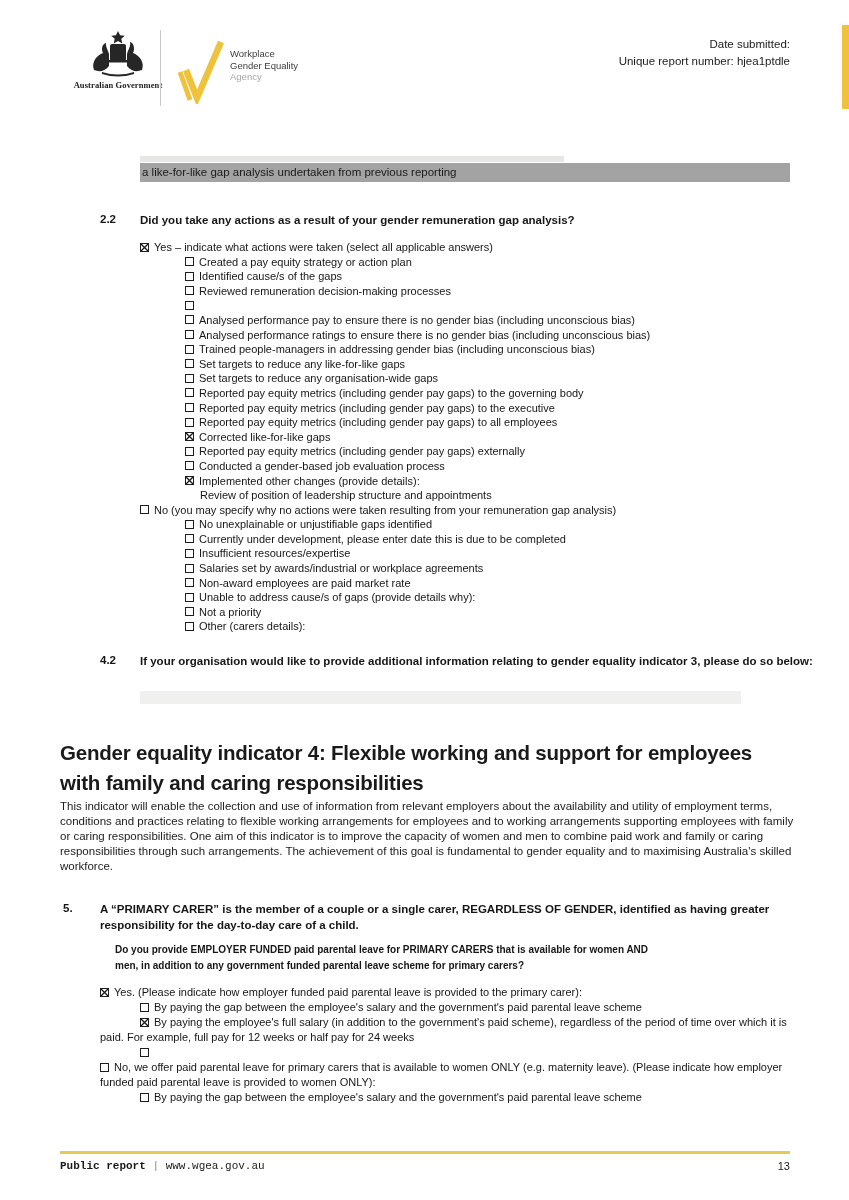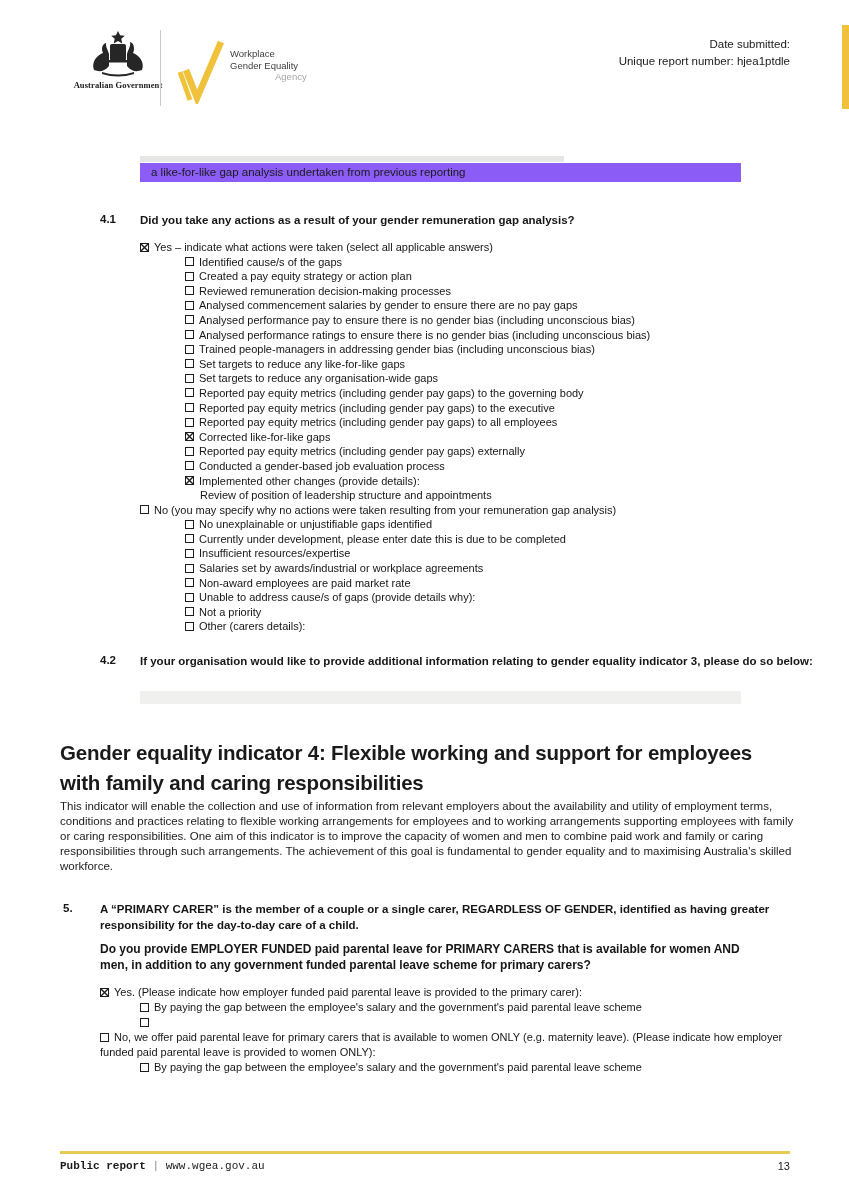--- a/index.html
+++ b/index.html
@@ -12,28 +12,28 @@
   .abs { position:absolute; }
 
   
   .gov-logo { left:64px; top:30px; width:108px; text-align:center; }
   .gov-logo svg { display:block; margin:0 auto; }
   .gov-logo .gov-text { font-family:"Liberation Serif", serif; font-weight:bold; font-size:8.5px; color:#1c1c1c; margin-top:2px; letter-spacing:0.1px; }
   .hdr-divider { left:160px; top:30px; width:1px; height:76px; background:#c9c9c9; }
   .wgea-logo { left:176px; top:38px; }
   .wgea-logo .wrap { display:flex; align-items:flex-start; }
   .wgea-text { margin-left:6px; margin-top:10px; font-size:9.5px; line-height:11.5px; color:#3d3d3d; }
-  .wgea-text .agency { color:#a6a6a6;margin-left:45px; }
+  .wgea-text .agency { color:#a6a6a6; }
   .hdr-right { right:59px; top:36px; text-align:right; font-size:11.5px; line-height:17px; color:#1c1c1c; }
   .corner-bar { right:0; top:25px; width:7px; height:84px; background:#F0C23C; }
 
   
   .prev-sliver { left:140px; top:156px; width:424px; height:6px; background:#e7e7e5; }
-  .hl-bar { left:140px; top:163px; width:601px; height:19px; background:#8b5cf6;
-            font-size:11.5px; line-height:19px; padding-left:11px; color:#1a1a1a; }
+  .hl-bar { left:140px; top:163px; width:650px; height:19px; background:#a3a3a3;
+            font-size:11.5px; line-height:19px; padding-left:2px; color:#1a1a1a; }
 
   
   .qnum { font-weight:bold; font-size:11.5px; }
   .qtext { font-weight:bold; font-size:11.5px; line-height:14.5px; }
   .q41-num { left:100px; top:213px; }
   .q41-text { left:140px; top:213px; width:690px; }
   .q42-num { left:100px; top:654px; }
   .q42-text { left:140px; top:654px; width:690px; }
   .ans-bar { left:140px; top:691px; width:601px; height:13px; background:#f0f0ee; }
 
@@ -57,21 +57,21 @@
 
   
   .h1 { left:60px; top:738px; width:770px; font-size:20.5px; font-weight:bold;
         line-height:30px; color:#1a1a1a; letter-spacing:-0.2px; }
   .intro { left:60px; top:799px; width:740px; font-size:11.5px; line-height:15px; color:#1c1c1c; }
 
   
   .q5-num { left:63px; top:902px; }
   .q5-body { left:100px; top:902px; width:695px; }
   .q5-body .def { font-weight:bold; font-size:11.5px; line-height:15.5px; margin-bottom:9px; }
-  .q5-body .question { font-weight:bold; font-size:12px; line-height:15.5px; }
+  .q5-body .question { font-weight:bold; font-size:10px; line-height:15.5px;margin-left:15px; }
   .q5-body .question span { display:block; }
 
   
   .footer-line { left:60px; top:1151px; width:730px; height:3px; background:#E5CB54; }
   .footer-left { left:60px; top:1160px; font-size:11px; color:#1a1a1a;font-family:Liberation Mono, monospace; }
   .footer-left b { font-weight:bold; }
   .footer-left .pipe { color:#8a8a8a; }
   .footer-right { right:59px; top:1160px; font-size:11px; color:#1a1a1a; }
 </style>
 </head>
@@ -110,39 +110,39 @@
 <div class="abs hdr-right">
   <div>Date submitted:</div>
   <div>Unique report number: hjea1ptdle</div>
 </div>
 
 <div class="abs corner-bar"></div>
 
 <div class="abs prev-sliver"></div>
 <div class="abs hl-bar">a like-for-like gap analysis undertaken from previous reporting</div>
 
-<div class="abs qnum q41-num">4.1</div>
+<div class="abs qnum q41-num">2.2</div>
 <div class="abs qtext q41-text">Did you take any actions as a result of your gender remuneration gap analysis?</div>
 
 <div class="abs cklist" id="q41-list">
 
 <div class="row lv0">
       <span class="cb checked"></span><span>Yes – indicate what actions were taken (select all applicable answers)</span>
     </div>
     <div class="row lv1">
+      <span class="cb"></span><span>Created a pay equity strategy or action plan</span>
+    </div>
+    <div class="row lv1">
       <span class="cb"></span><span>Identified cause/s of the gaps</span>
     </div>
     <div class="row lv1">
-      <span class="cb"></span><span>Created a pay equity strategy or action plan</span>
-    </div>
-    <div class="row lv1">
       <span class="cb"></span><span>Reviewed remuneration decision-making processes</span>
     </div>
     <div class="row lv1">
-      <span class="cb"></span><span>Analysed commencement salaries by gender to ensure there are no pay gaps</span>
+      <span class="cb"></span>
     </div>
     <div class="row lv1">
       <span class="cb"></span><span>Analysed performance pay to ensure there is no gender bias (including unconscious bias)</span>
     </div>
     <div class="row lv1">
       <span class="cb"></span><span>Analysed performance ratings to ensure there is no gender bias (including unconscious bias)</span>
     </div>
     <div class="row lv1">
       <span class="cb"></span><span>Trained people-managers in addressing gender bias (including unconscious bias)</span>
     </div>
@@ -225,20 +225,23 @@
   </div>
   <div class="cklist" id="q5-list">
 
   <div class="row lv0">
         <span class="cb checked"></span><span>Yes. (Please indicate how employer funded paid parental leave is provided to the primary carer):</span>
       </div>
       <div class="row lv1">
         <span class="cb"></span><span>By paying the gap between the employee's salary and the government's paid parental leave scheme</span>
       </div>
       <div class="row lv1">
+        <span class="cb checked"></span><span>By paying the employee's full salary (in addition to the government's paid scheme), regardless of the period of time over which it is paid. For example, full pay for 12 weeks or half pay for 24 weeks</span>
+      </div>
+      <div class="row lv1">
         <span class="cb"></span>
       </div>
       <div class="row lv0">
         <span class="cb"></span><span>No, we offer paid parental leave for primary carers that is available to women ONLY (e.g. maternity leave). (Please indicate how employer funded paid parental leave is provided to women ONLY):</span>
       </div>
       <div class="row lv1">
         <span class="cb"></span><span>By paying the gap between the employee's salary and the government's paid parental leave scheme</span>
       </div>
     </div>
 </div>

